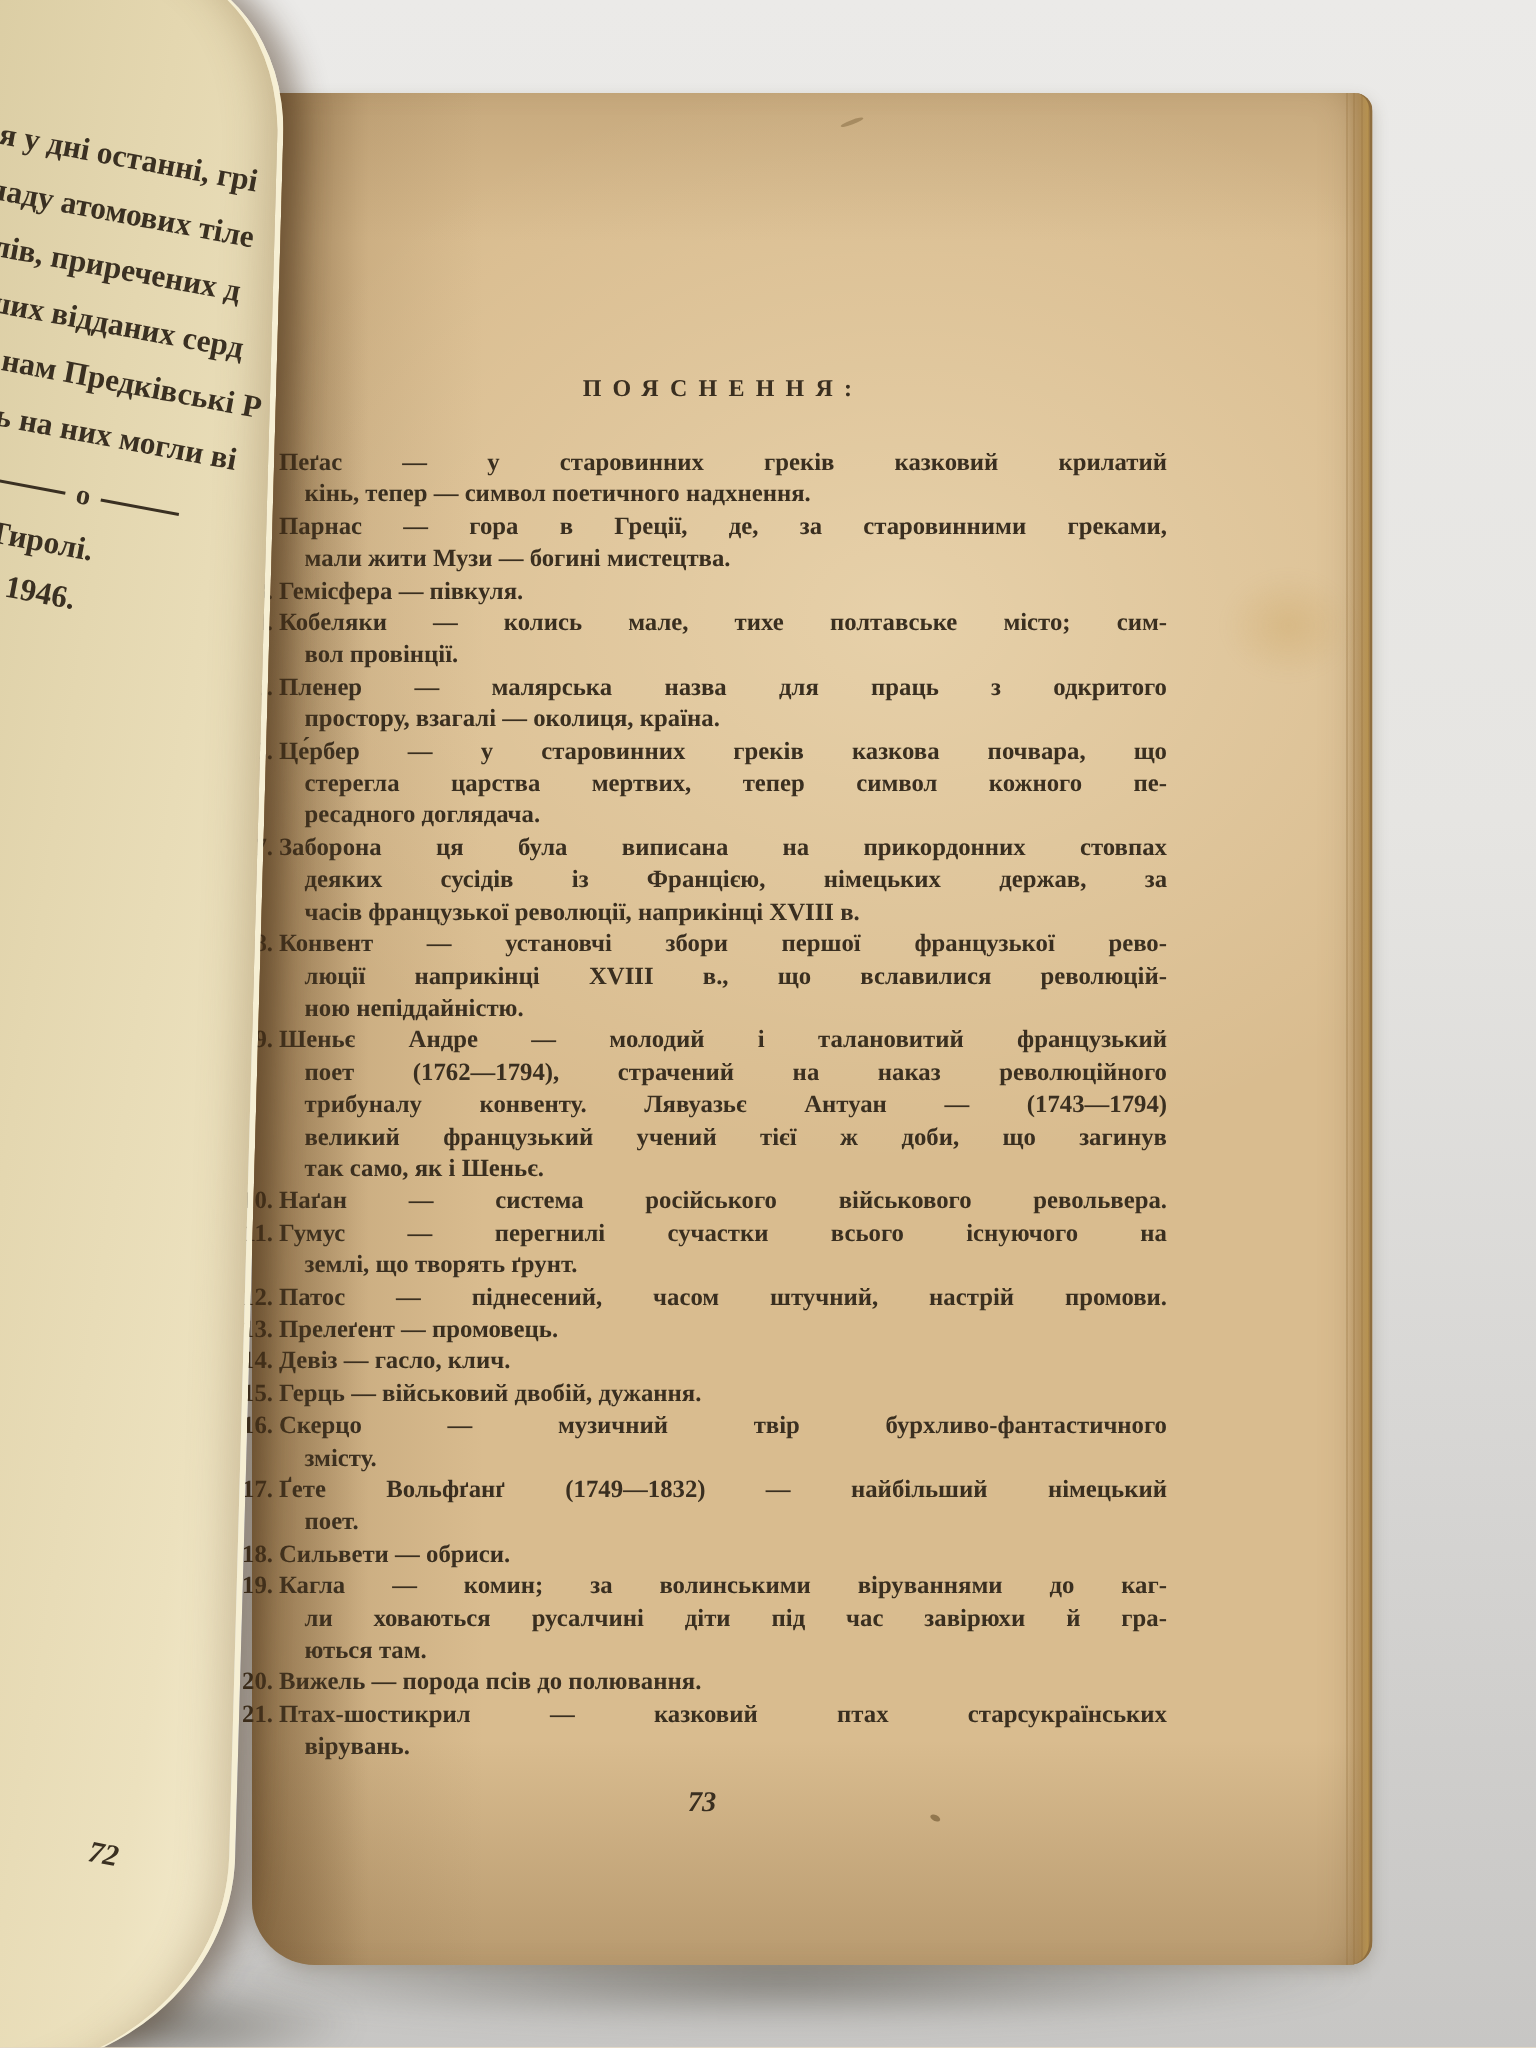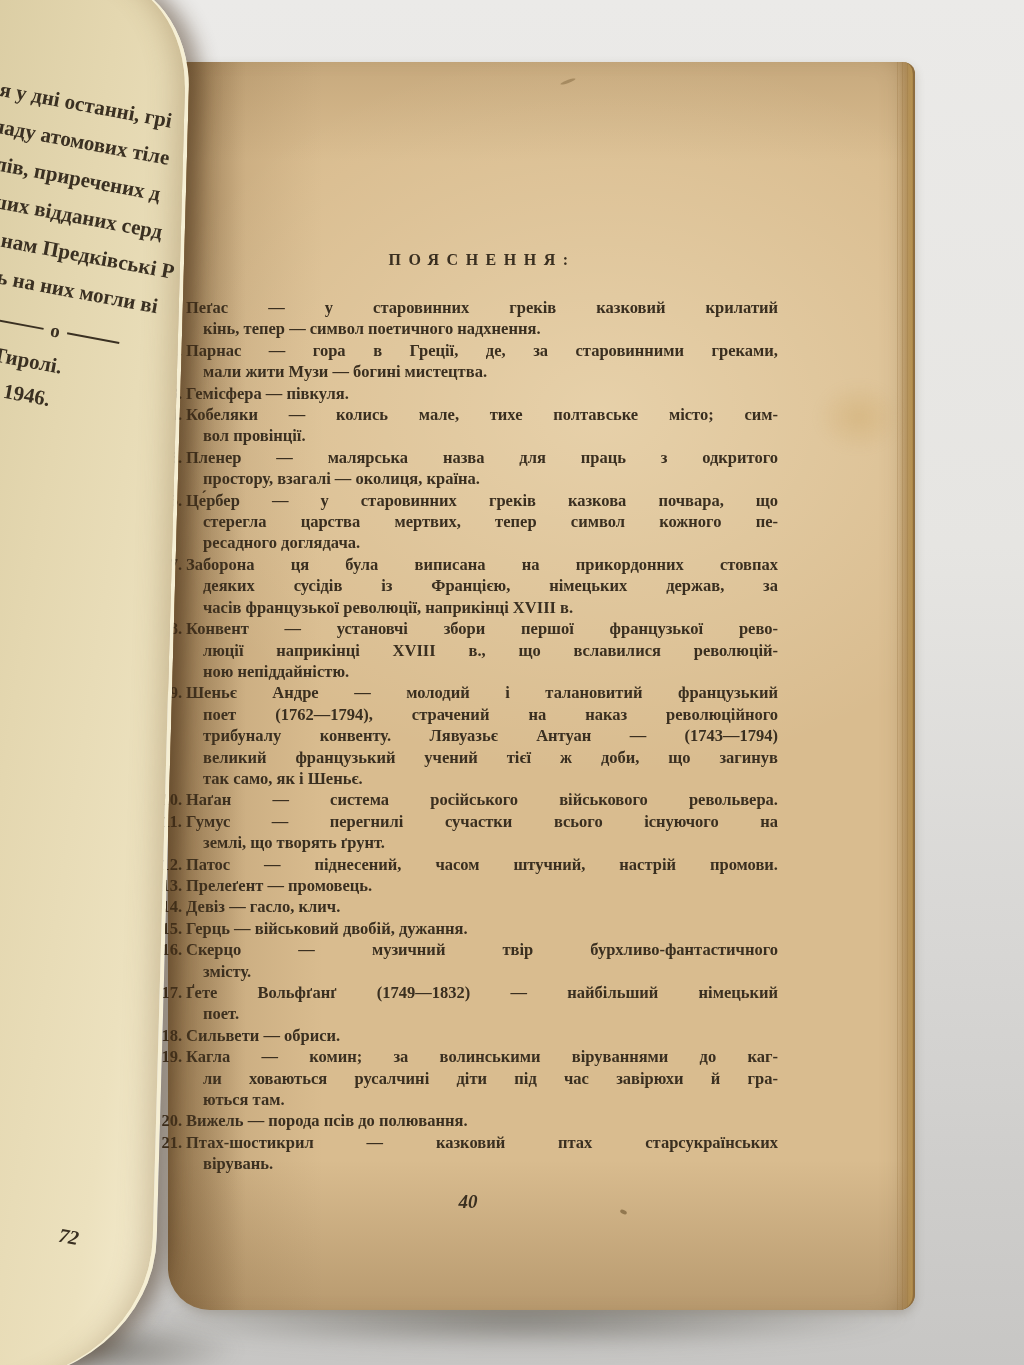--- a/index.html
+++ b/index.html
@@ -213,21 +213,21 @@
           <div class="item">
             <span class="num">20.</span>
             <div class="line first flush-left">Вижель — порода псів до полювання.</div>
           </div>
           <div class="item">
             <span class="num">21.</span>
             <div class="line first">Птах-шостикрил — казковий птах старсукраїнських</div>
             <div class="line flush-left">вірувань.</div>
           </div>
         </div>
-      <div class="pagenum-right">40</div>
+      <div class="pagenum-right">73</div>
     </div>
 
     <div class="gutter-shade"></div>
   </div>
 
   <div class="page-left">
     <div class="left-text">
       <div id="lfrags">
           <div class="lfrag">я у дні останні, грі</div>
           <div class="lfrag">ладу атомових тіле</div>

